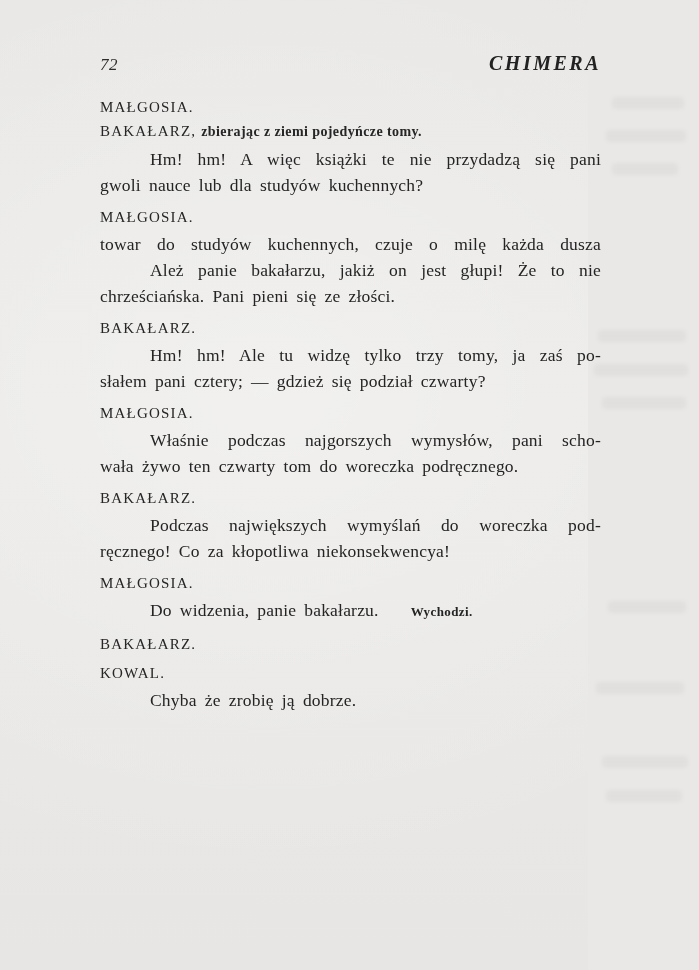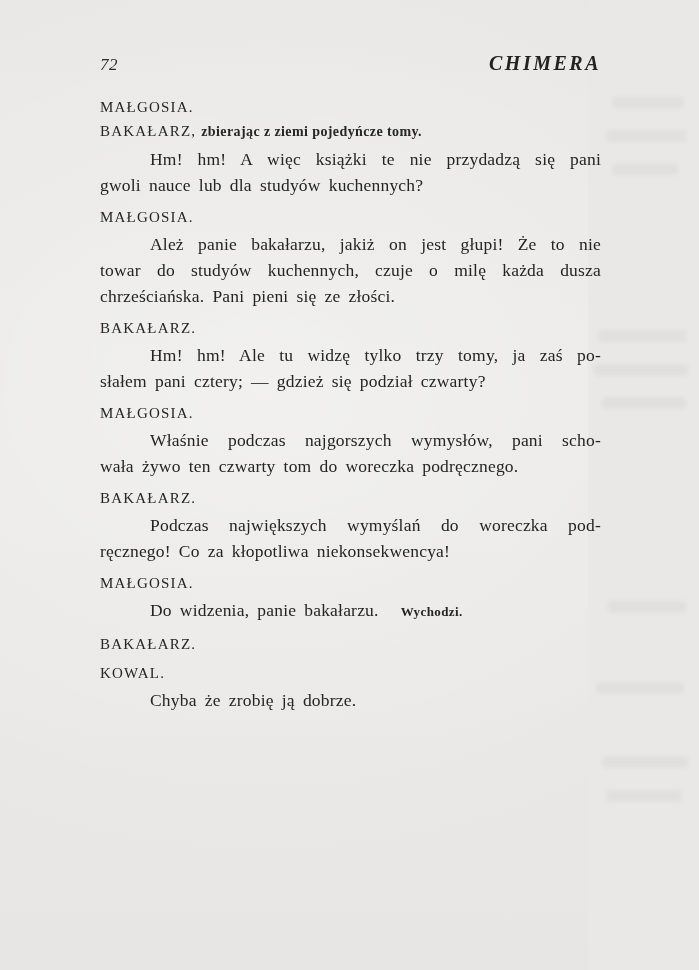--- a/index.html
+++ b/index.html
@@ -94,21 +94,21 @@
   .line {
     text-align: justify;
     text-align-last: justify;
   }
   .line.first { text-indent: 50px; }
   .line.last  { text-align-last: left; }
   .inline-dir {
     font-size: 13px;
     font-weight: 700;
     letter-spacing: 0.4px;
-    margin-left: 22px;
+    margin-left: 32px;
   }
   .inline-dir:empty { display: none; }
 </style>
 </head>
 <body>
 
 <div class="page">
 
   <div class="ghost g1"></div>
   <div class="ghost g2"></div>
@@ -136,22 +136,22 @@
       <h3 class="speaker"><span>BAKAŁARZ,</span><span class="speaker-dir">zbierając z ziemi pojedyńcze tomy.</span></h3>
       <div class="dialogue">
         <div class="line first">Hm! hm! A więc książki te nie przydadzą się pani</div>
         <div class="line last">gwoli nauce lub dla studyów kuchennych?</div>
       </div>
     </section>
 
     <section class="speech">
       <h3 class="speaker"><span>MAŁGOSIA.</span></h3>
       <div class="dialogue">
+        <div class="line">towar do studyów kuchennych, czuje o milę każda dusza</div>
         <div class="line first">Ależ panie bakałarzu, jakiż on jest głupi! Że to nie</div>
-        <div class="line">towar do studyów kuchennych, czuje o milę każda dusza</div>
         <div class="line last">chrześciańska. Pani pieni się ze złości.</div>
       </div>
     </section>
 
     <section class="speech">
       <h3 class="speaker"><span>BAKAŁARZ.</span></h3>
       <div class="dialogue">
         <div class="line first">Hm! hm! Ale tu widzę tylko trzy tomy, ja zaś po-</div>
         <div class="line last">słałem pani cztery; — gdzież się podział czwarty?</div>
       </div>

